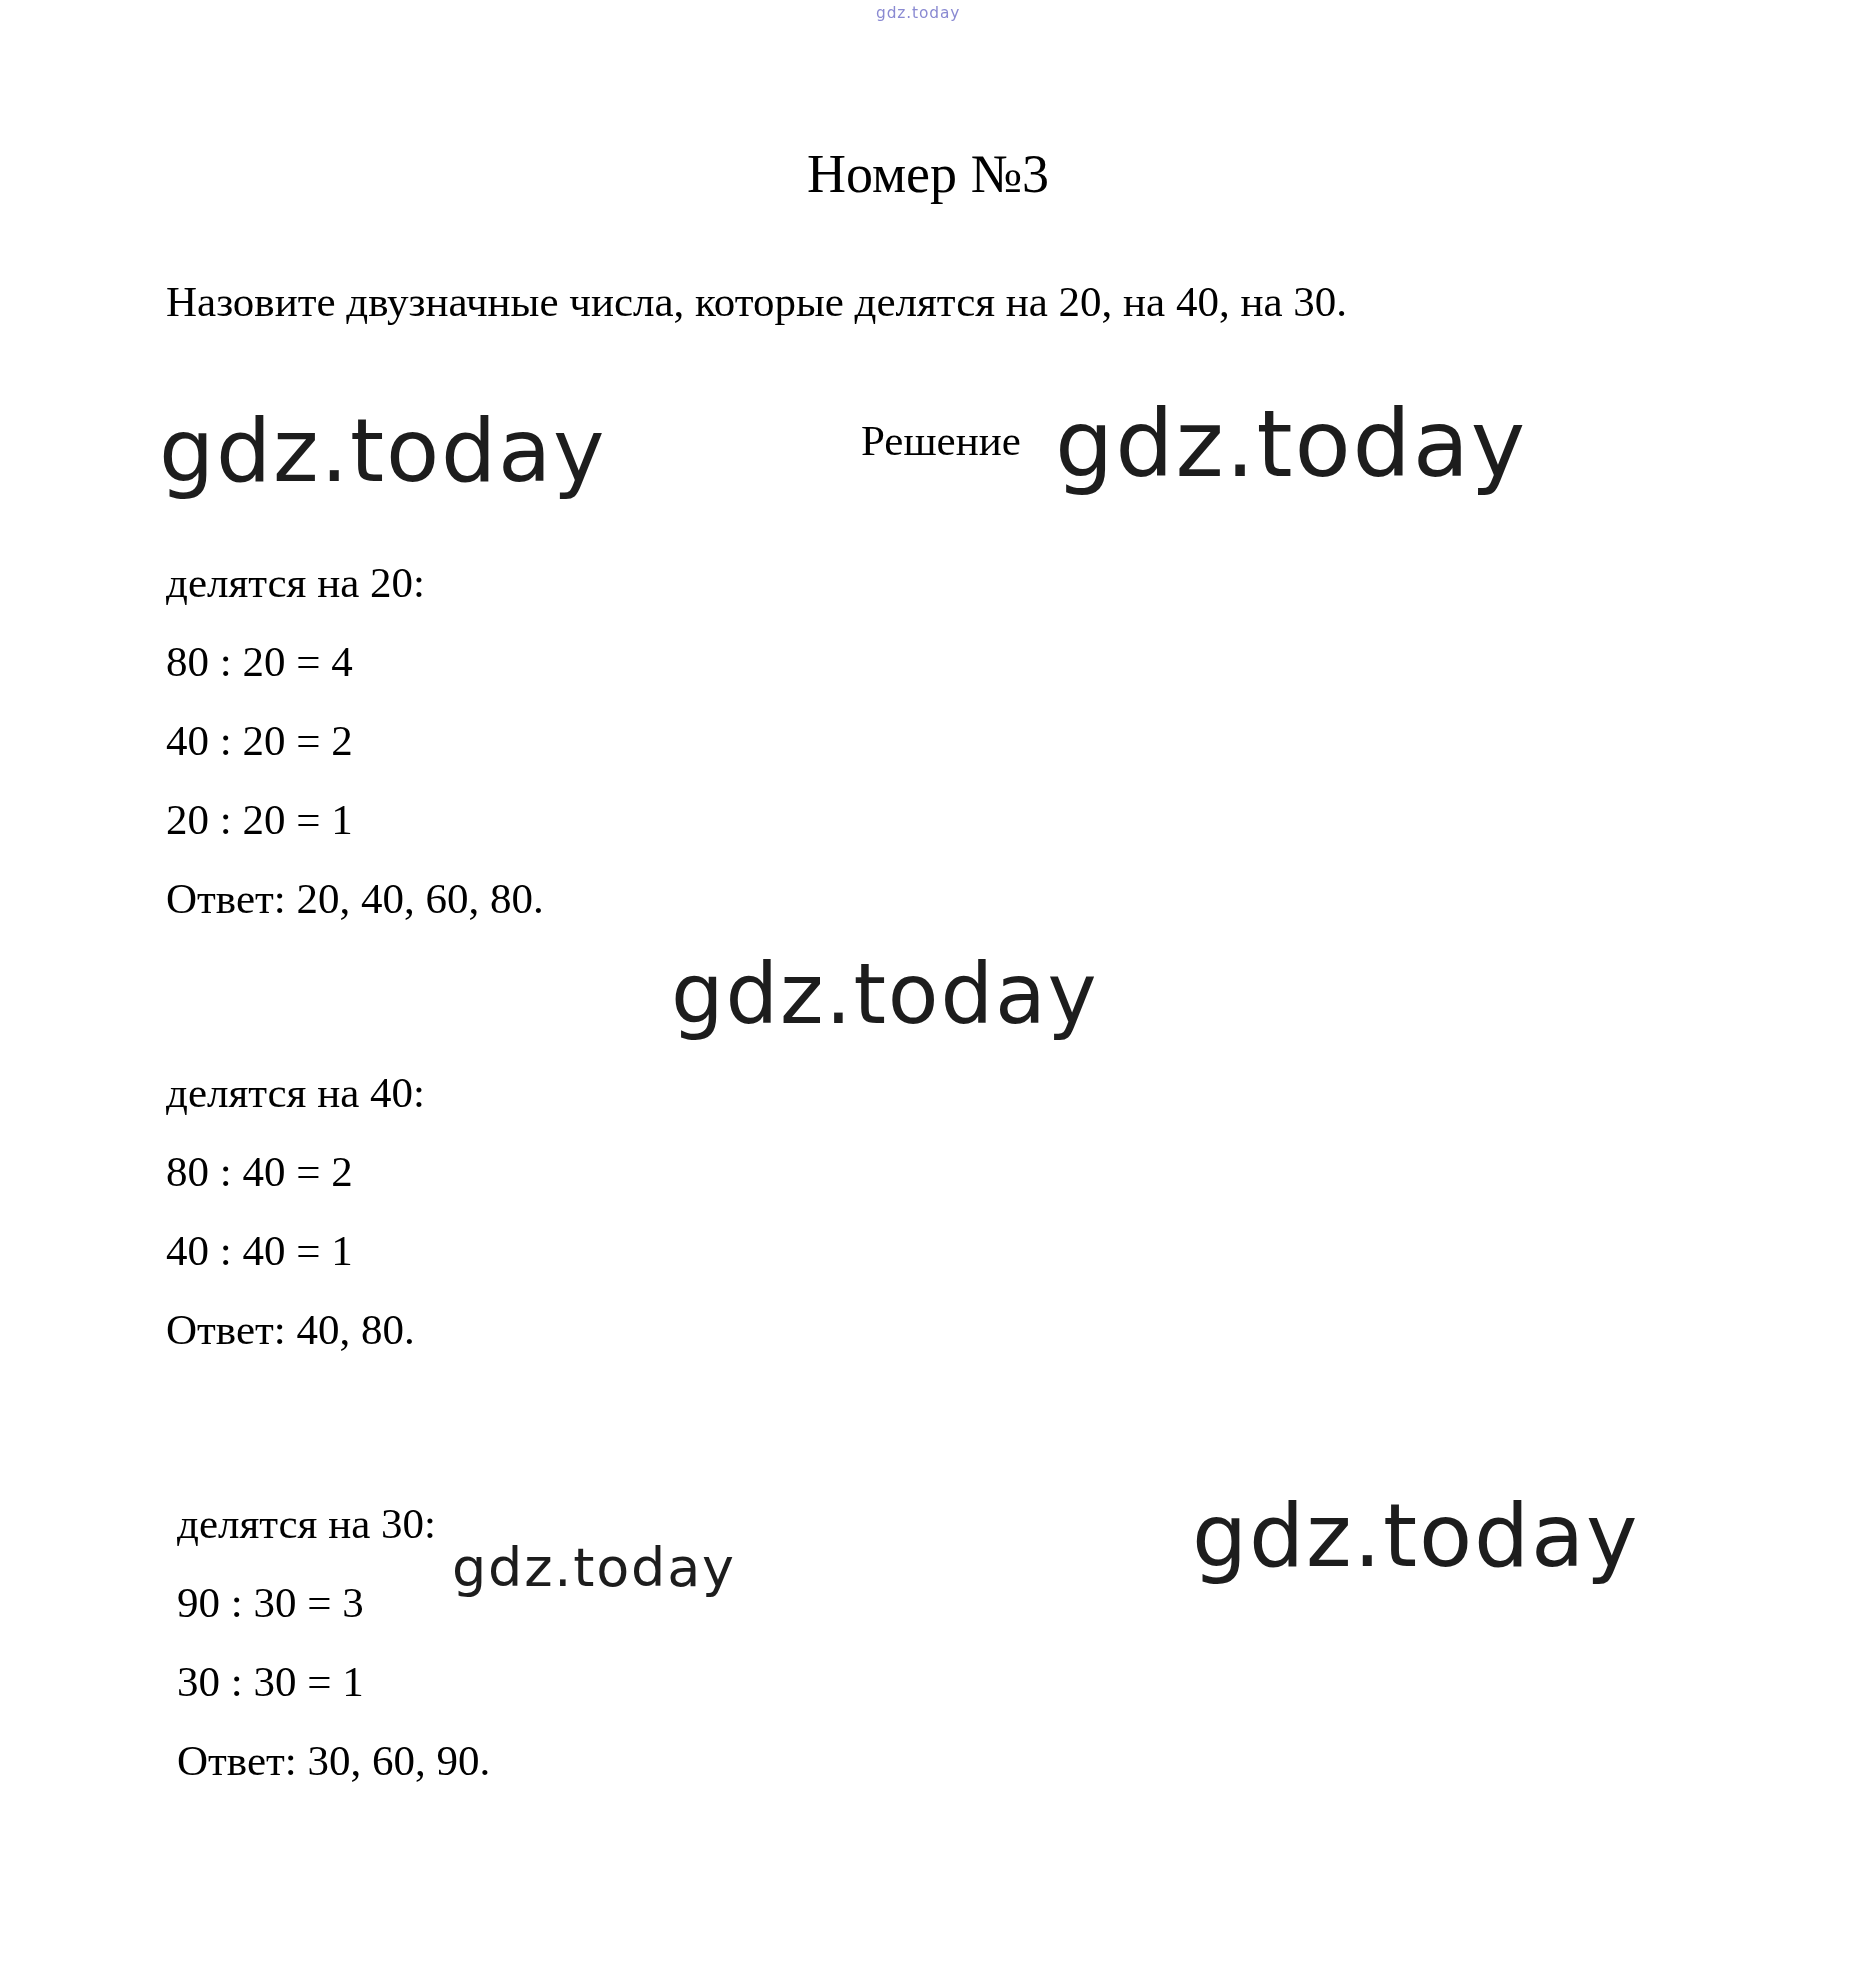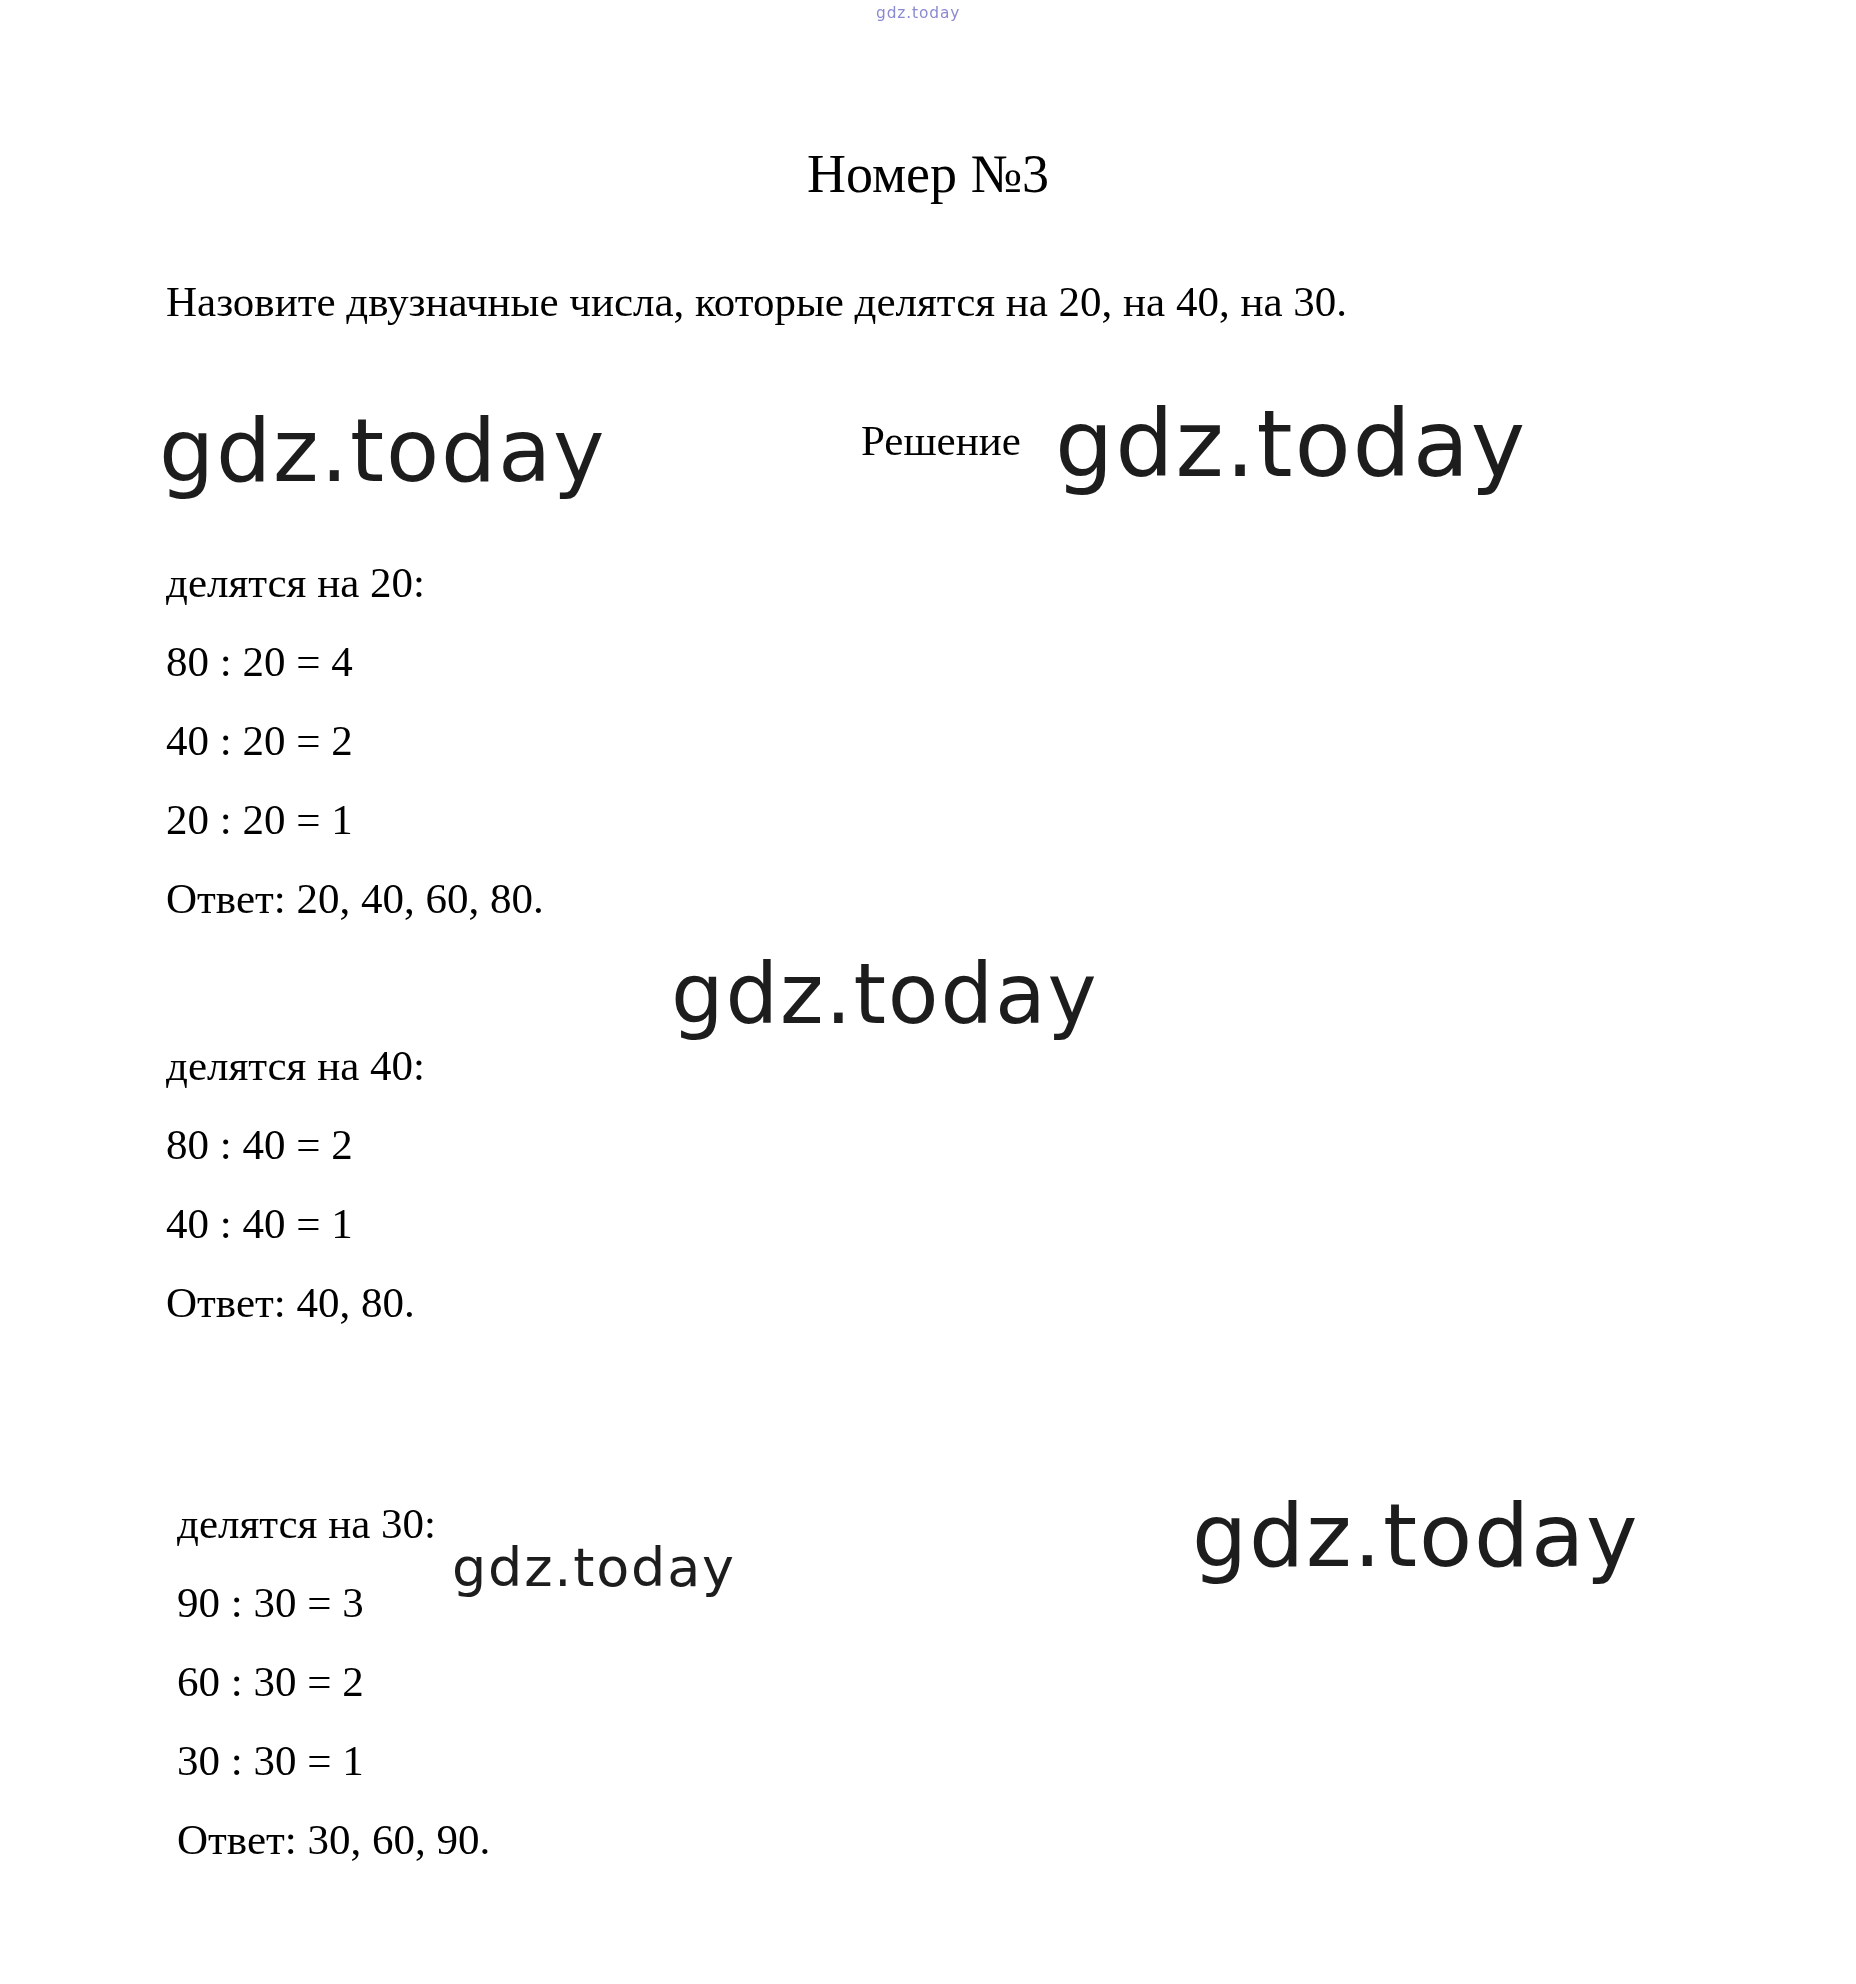--- a/index.html
+++ b/index.html
@@ -54,21 +54,21 @@
     font-size: 43px;
   }
 
   .section {
     position: absolute;
     left: 166px;
     font-size: 43px;
     line-height: 79px;
   }
   .s1 { top: 543px; }
-  .s2 { top: 1026px; }
+  .s2 { top: 1053px; }
   .s3 { top: 1484px; margin-left: 11px; }
   .section div { white-space: nowrap; }
 </style>
 </head>
 <body>
 
 <div class="page">
 
   <div class="wm wm-top">gdz.today</div>
 
@@ -96,19 +96,18 @@
     <div>40 : 40 = 1</div>
     <div>Ответ: 40, 80.</div>
   </div>
 
   <div class="wm wm-small">gdz.today</div>
   <div class="wm wm-bottom">gdz.today</div>
 
   <div class="section s3">
     <div>делятся на 30:</div>
     <div>90 : 30 = 3</div>
-    <div>60 : 30 = 2</div>
     <div>30 : 30 = 1</div>
     <div>Ответ: 30, 60, 90.</div>
   </div>
 
 </div>
 
 
 </body></html>

